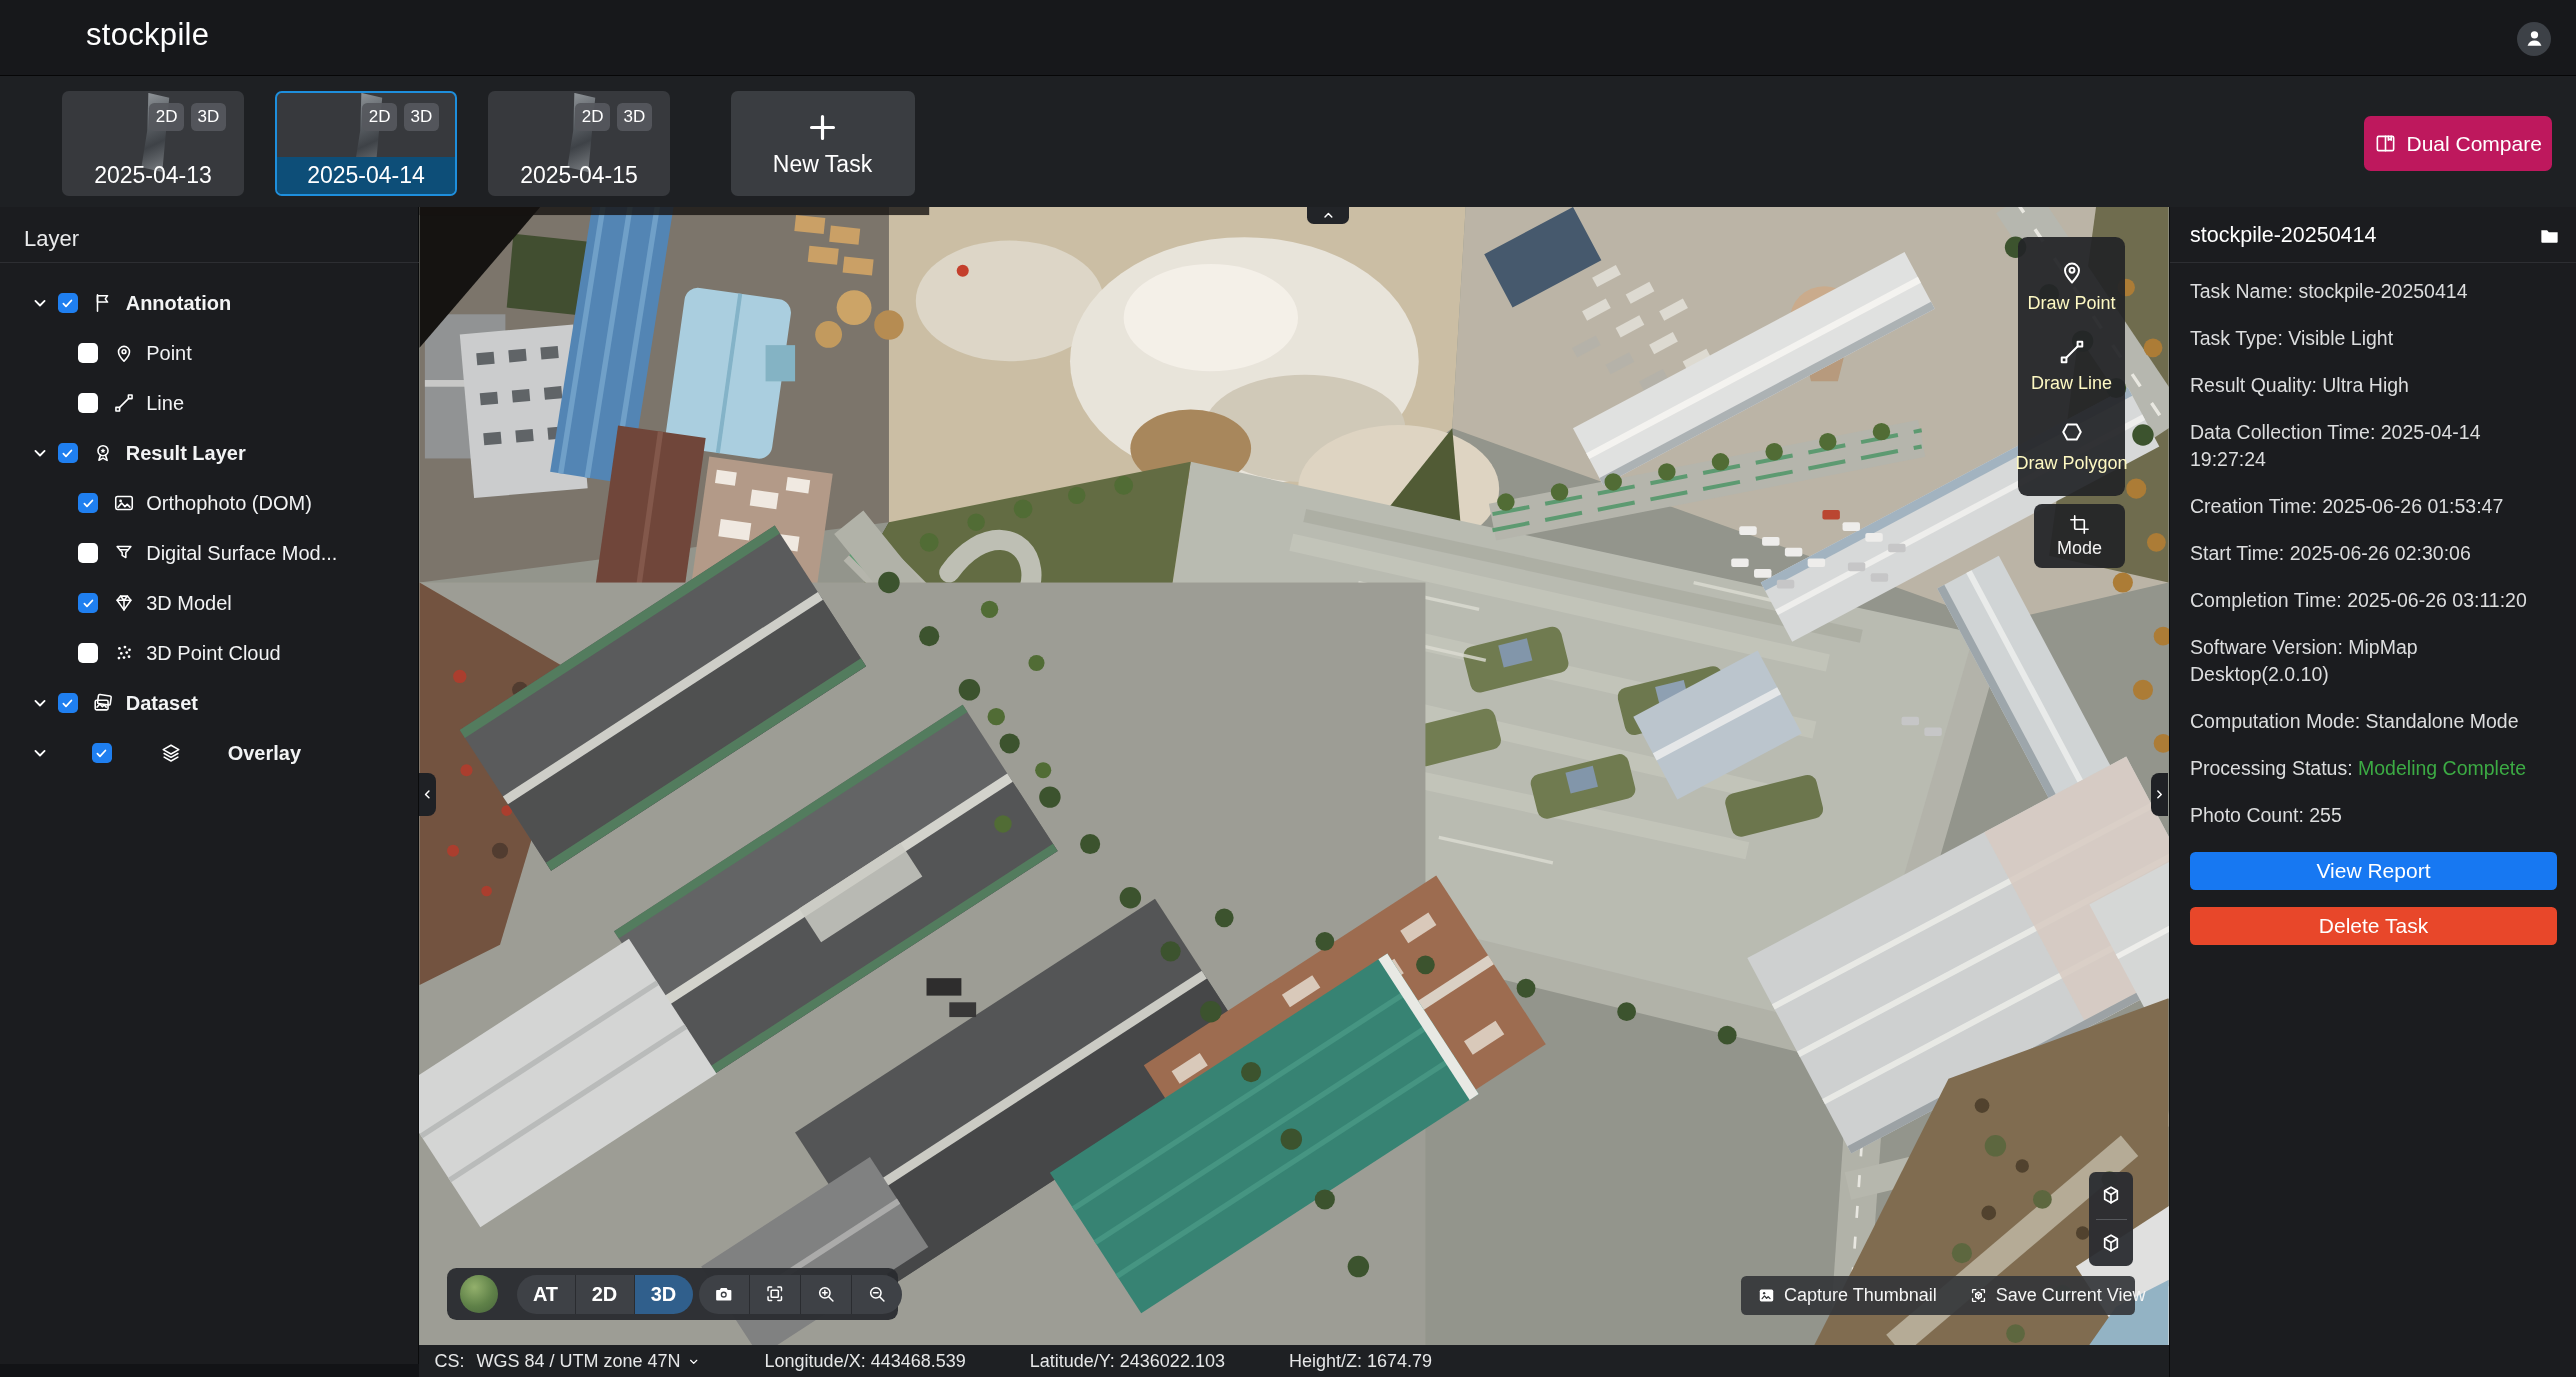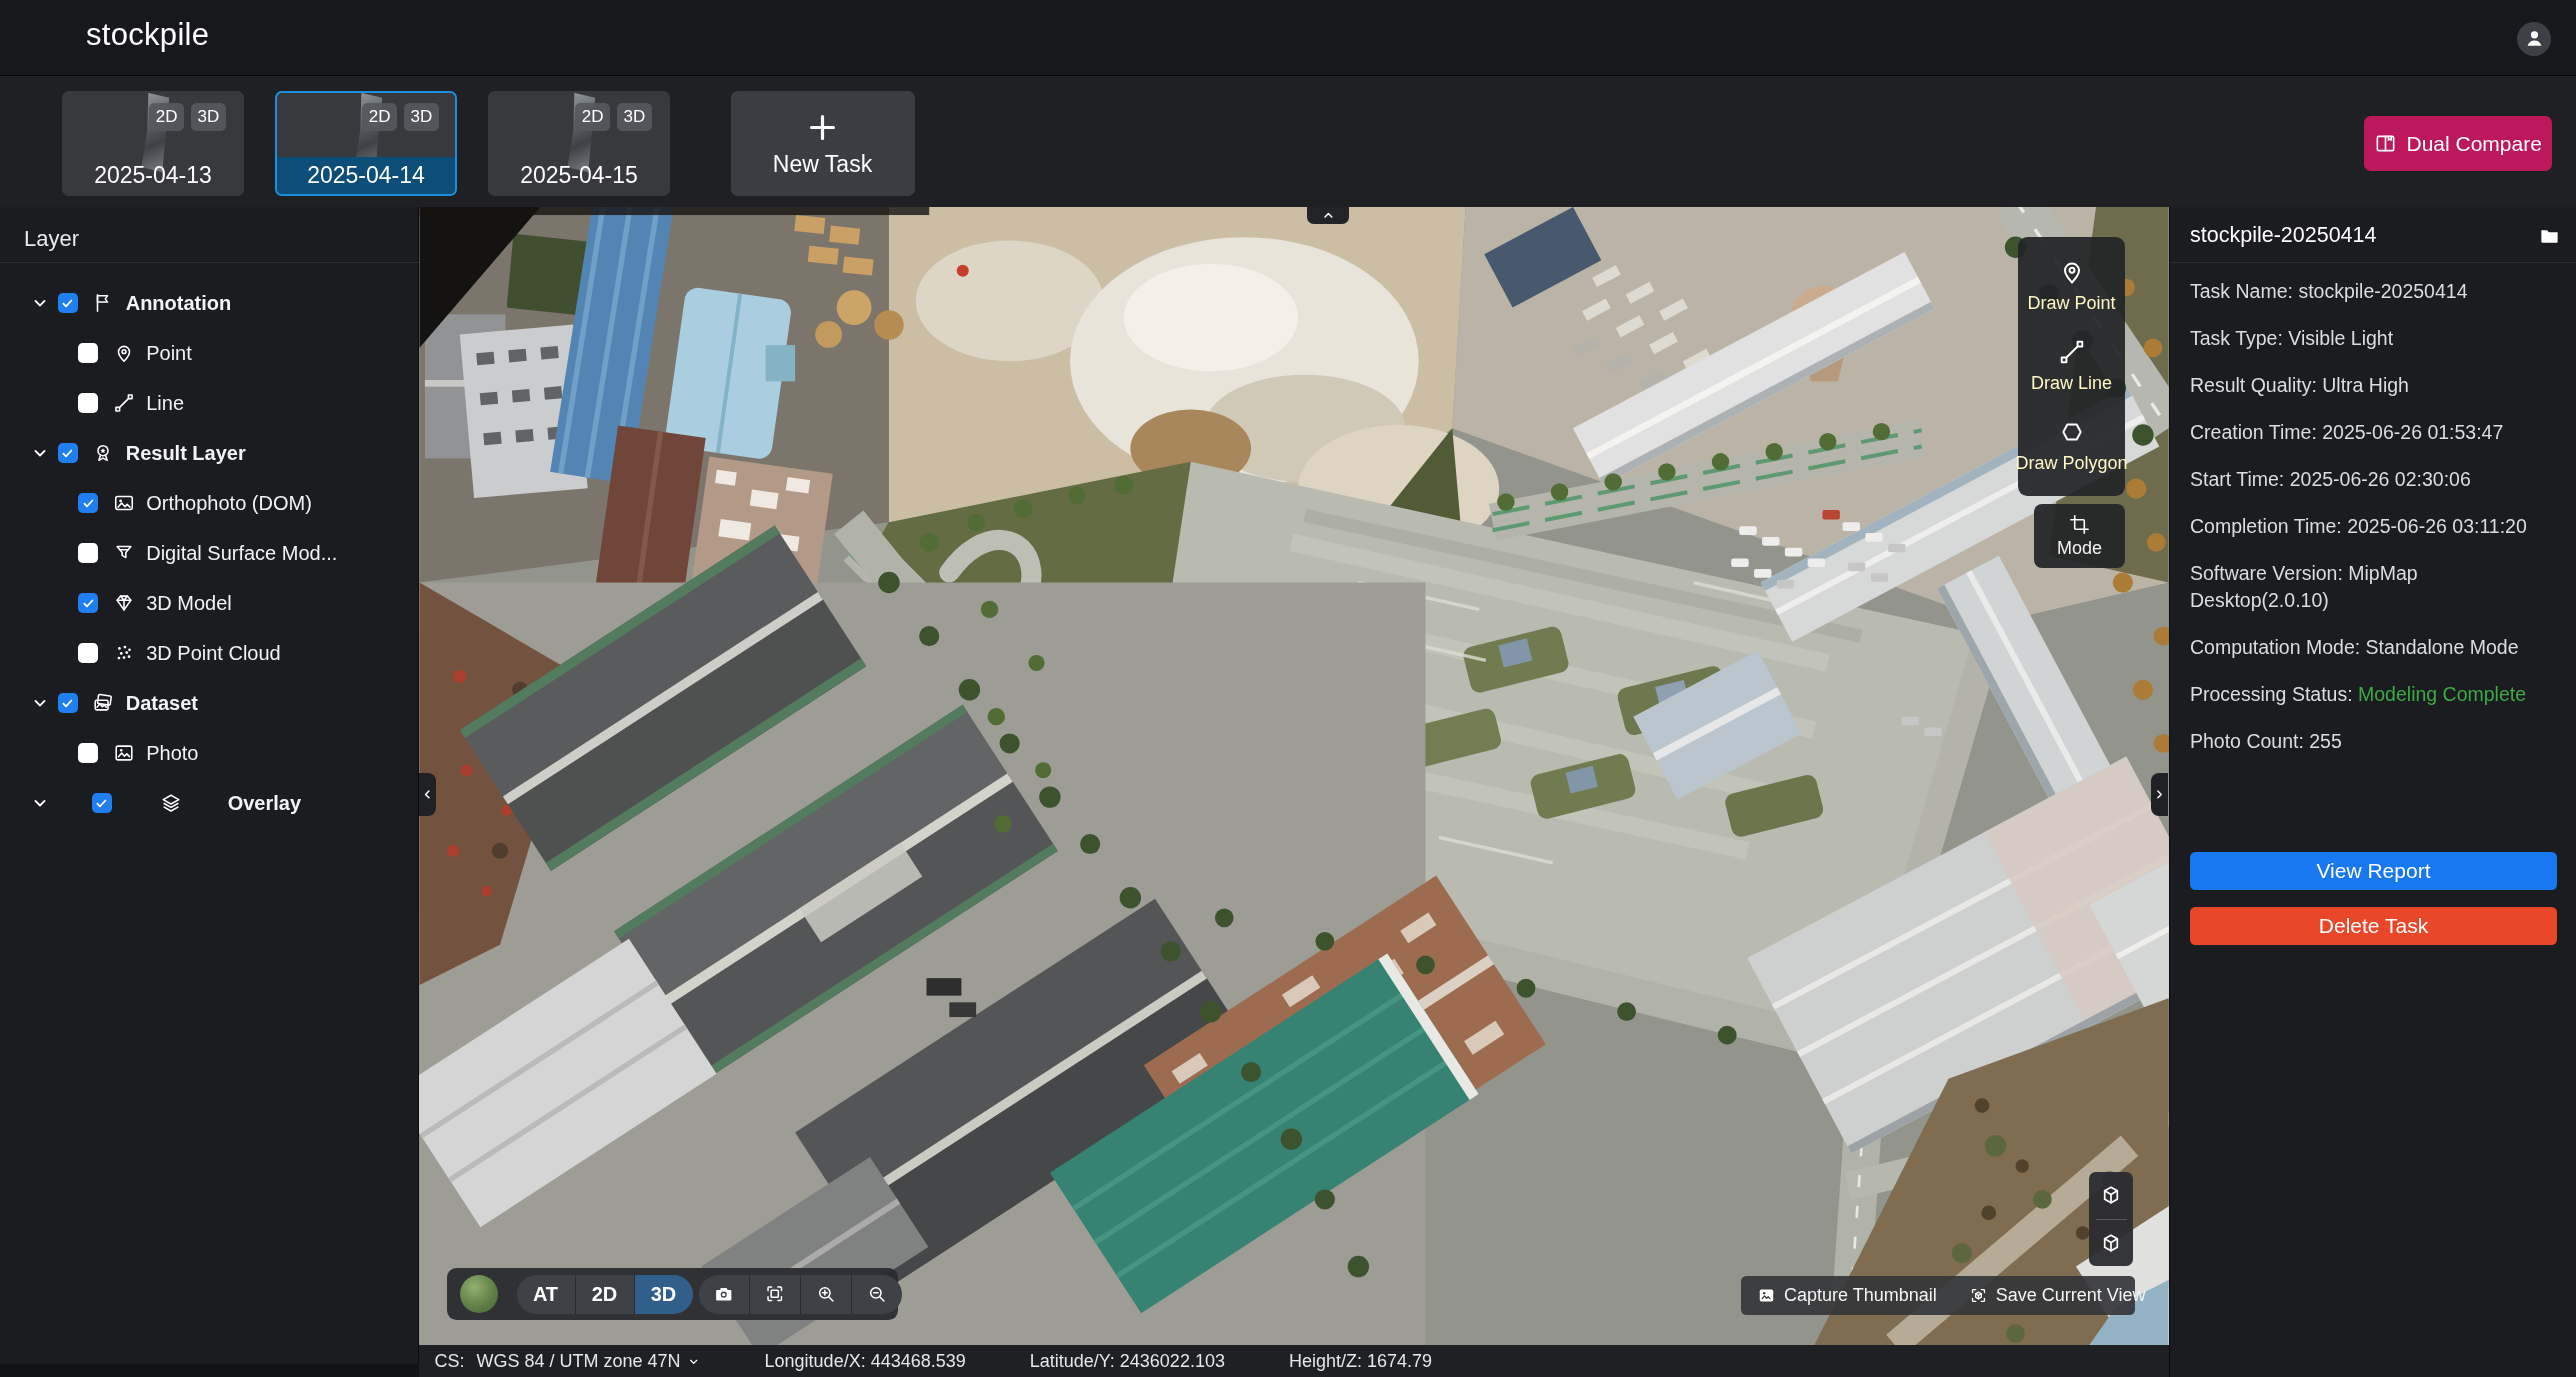--- a/index.html
+++ b/index.html
@@ -290,31 +290,20 @@
         </span>
         <span class="ticon">
           <svg width="22" height="22" viewBox="0 0 24 24" fill="none" stroke="#fff" stroke-width="1.7" stroke-linecap="round" stroke-linejoin="round">
             <rect x="6.5" y="3.5" width="14" height="10" rx="1.5" transform="rotate(8 13.5 8.5)"></rect>
             <rect x="3.5" y="9" width="14" height="10.5" rx="1.5"></rect>
             <path d="M5.5 16.5l3-3.5 2.8 3 2-2 2.2 2.5"></path>
           </svg>
         </span>
         <span class="tlabel">Dataset</span>
       </div>
-      <div class="trow lvl1" style="padding-left: 78px;">
-        <span class="cbx off"></span>
-        <span class="ticon">
-          <svg width="22" height="22" viewBox="0 0 24 24" fill="none" stroke="#fff" stroke-width="1.7" stroke-linecap="round" stroke-linejoin="round">
-            <rect x="3.5" y="4.5" width="17" height="15" rx="2"></rect>
-            <circle cx="9" cy="9" r="1.4" fill="#fff" stroke="none"></circle>
-            <path d="M6 16l3.5-4 3 3.5 2.5-2.5 3 3"></path>
-          </svg>
-        </span>
-        <span class="tlabel">Photo</span>
-      </div>
       <div class="trow lvl0" style="padding-left: 29.5px; gap: 34px;">
         <span class="chev">
           <svg width="20" height="20" viewBox="0 0 24 24" fill="none" stroke="#fff" stroke-width="1.7" stroke-linecap="round" stroke-linejoin="round">
             <path d="M6.5 9.5l5.5 5.5 5.5-5.5" stroke-width="2.2"></path>
           </svg>
         </span>
         <span class="cbx on">
           <svg width="14.8" height="14.8" viewBox="0 0 24 24" fill="none" stroke="#fff" stroke-width="1.7" stroke-linecap="round" stroke-linejoin="round">
             <path d="M5.5 12.5l4.2 4.2 8.8-9.4" stroke-width="2.8"></path>
           </svg>
@@ -861,20 +850,21 @@
 <div id="rpanel" class="abs">
   <div id="rp-title" class="abs">stockpile-20250414</div>
   <div id="rp-folder" class="abs"><span class="ic"><svg width="23" height="23" viewBox="0 0 24 24" fill="none" stroke="#fff" stroke-width="1.7" stroke-linecap="round" stroke-linejoin="round">
           <path d="M3.5 6.5h6l1.8 2h9.2v10a1 1 0 0 1-1 1h-15a1 1 0 0 1-1-1z" fill="#fff" stroke="none"></path>
         </svg></span></div>
   <div id="rp-divider" class="abs"></div>
   <div id="panel-fields" class="abs">
       <div class="pfield"><span class="plabel">Task Name:</span> <span class="pval">stockpile-20250414</span></div>
       <div class="pfield"><span class="plabel">Task Type:</span> <span class="pval">Visible Light</span></div>
       <div class="pfield"><span class="plabel">Result Quality:</span> <span class="pval">Ultra High</span></div>
+      <div class="pfield"><span class="plabel">Data Collection Time:</span> <span class="pval">2025-04-14 19:27:24</span></div>
       <div class="pfield"><span class="plabel">Creation Time:</span> <span class="pval">2025-06-26 01:53:47</span></div>
       <div class="pfield"><span class="plabel">Start Time:</span> <span class="pval">2025-06-26 02:30:06</span></div>
       <div class="pfield"><span class="plabel">Completion Time:</span> <span class="pval">2025-06-26 03:11:20</span></div>
       <div class="pfield"><span class="plabel">Software Version:</span> <span class="pval">MipMap Desktop(2.0.10)</span></div>
       <div class="pfield"><span class="plabel">Computation Mode:</span> <span class="pval">Standalone Mode</span></div>
       <div class="pfield"><span class="plabel">Processing Status:</span> <span class="pval" style="color:#3cab44">Modeling Complete</span></div>
       <div class="pfield"><span class="plabel">Photo Count:</span> <span class="pval">255</span></div>
     </div>
   <div id="rp-buttons" class="abs">
     <div id="view-report" class="rbtn">View Report</div>

